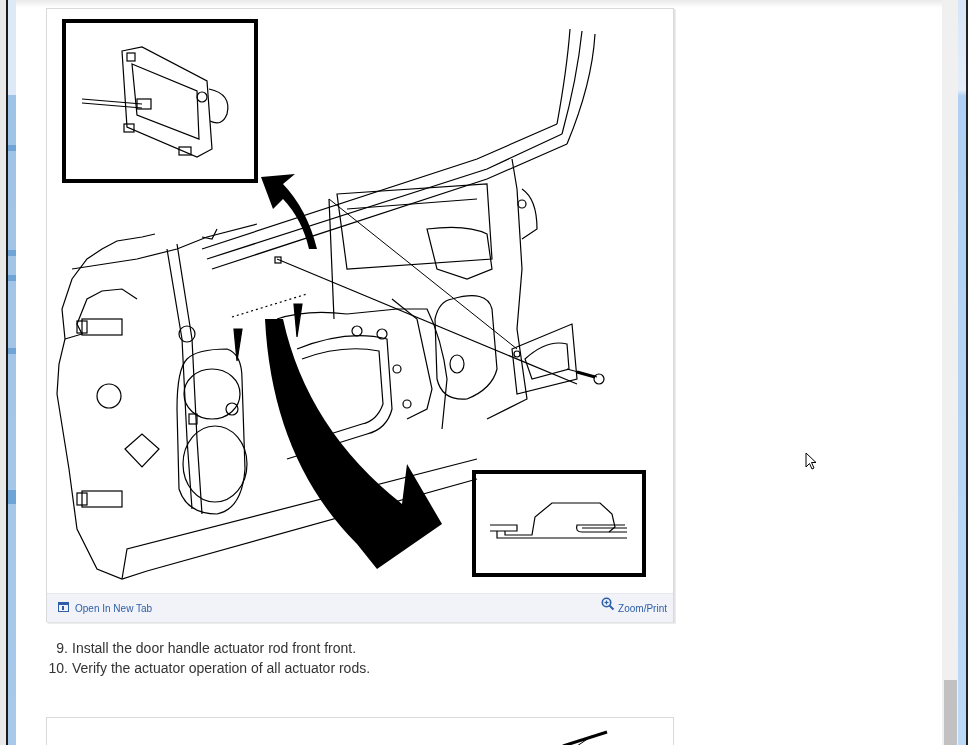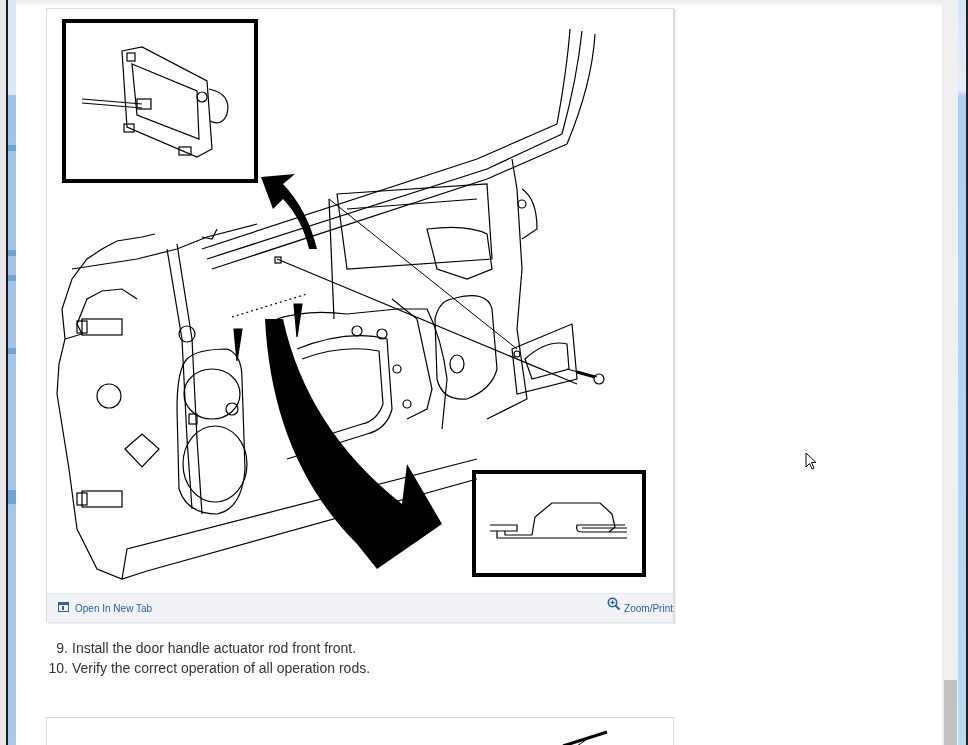--- a/index.html
+++ b/index.html
@@ -51,21 +51,21 @@
     }
     .figure-image svg { display: block; }
     .caption-bar {
       position: absolute; left: 0; top: 584px; width: 626px; height: 28px;
       background: #f1f3f8; border-top: 1px solid #e5e8ee;
       display: flex; align-items: center; justify-content: space-between;
       font-size: 10px; color: #2e5ea8;
     }
     .caption-link { display: flex; align-items: center; cursor: pointer; }
     .caption-left { padding-left: 11px; }
-    .caption-right { }
+    .caption-right { padding-right: 6px; }
     .icon-newtab {
       width: 11px; height: 10px; border: 1.5px solid #2e5ea8; box-sizing: border-box;
       position: relative; margin-right: 6px; top: -1px;
     }
     .icon-newtab::before {
       content: ""; position: absolute; left: 0; right: 0; top: 0; height: 2px; background: #2e5ea8;
     }
     .icon-newtab::after {
       content: ""; position: absolute; left: 3px; top: 3px; width: 2px; height: 4px; background: #2e5ea8;
     }
@@ -211,21 +211,21 @@
     </div>
   </div>
 
   <div class="steps">
     <div class="step">
       <span class="step-num">9.</span>
       <span>Install the door handle actuator rod front front.</span>
     </div>
     <div class="step">
       <span class="step-num">10.</span>
-      <span>Verify the correct operation of all operation rods.</span>
+      <span>Verify the actuator operation of all actuator rods.</span>
     </div>
   </div>
 
   <div class="figure-card-2">
     <svg width="626" height="40" viewBox="0 0 626 40">
       <path d="M516 28 L560 14" stroke="#000" stroke-width="3"></path>
       <path d="M530 28 L545 18" stroke="#000" stroke-width="1"></path>
     </svg>
   </div>
 </div>

